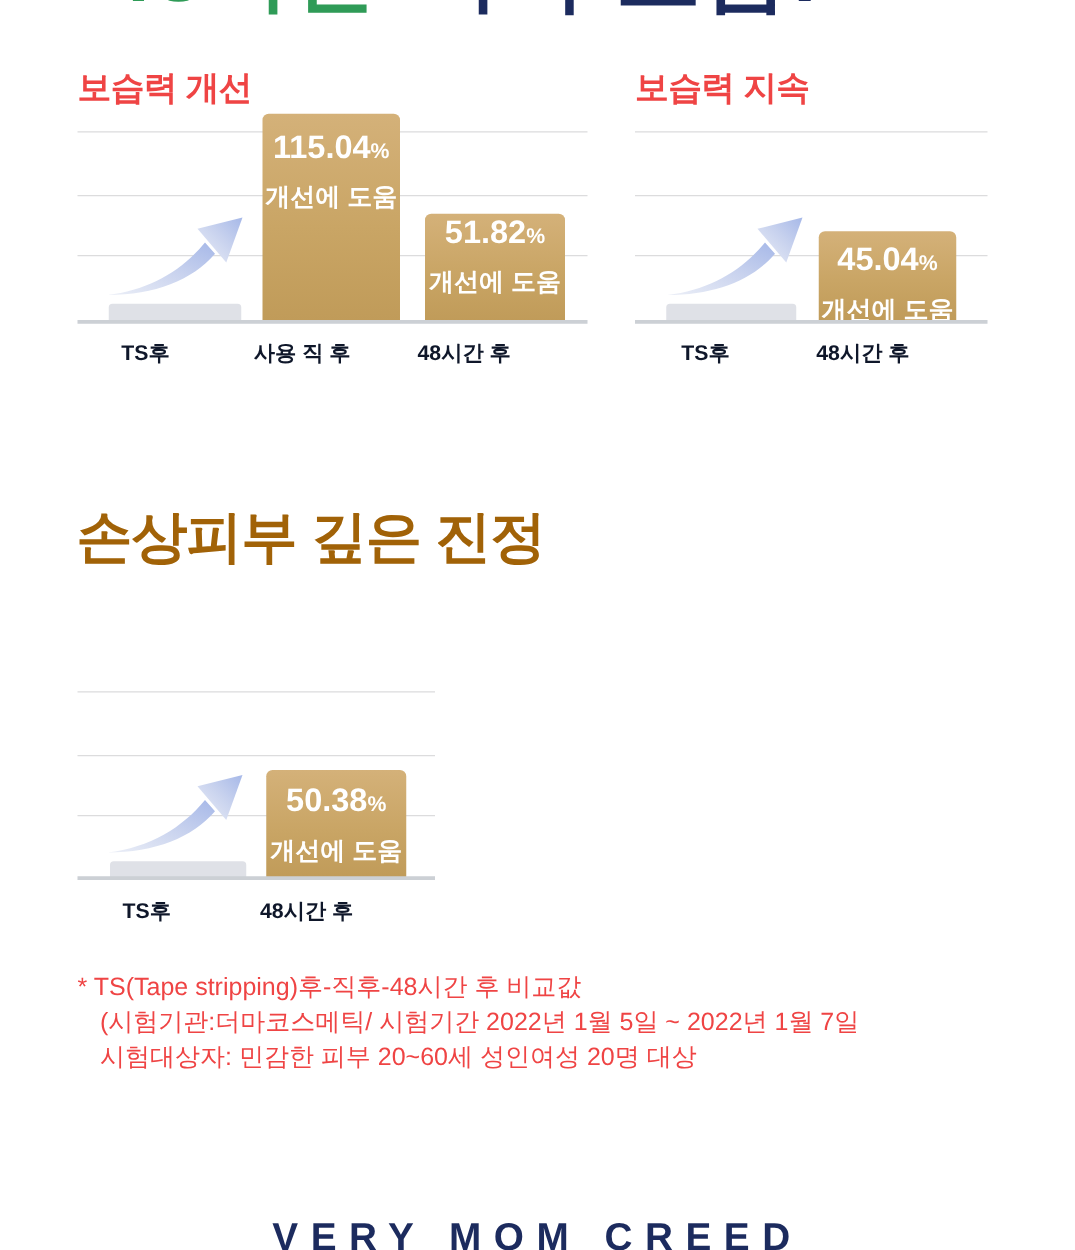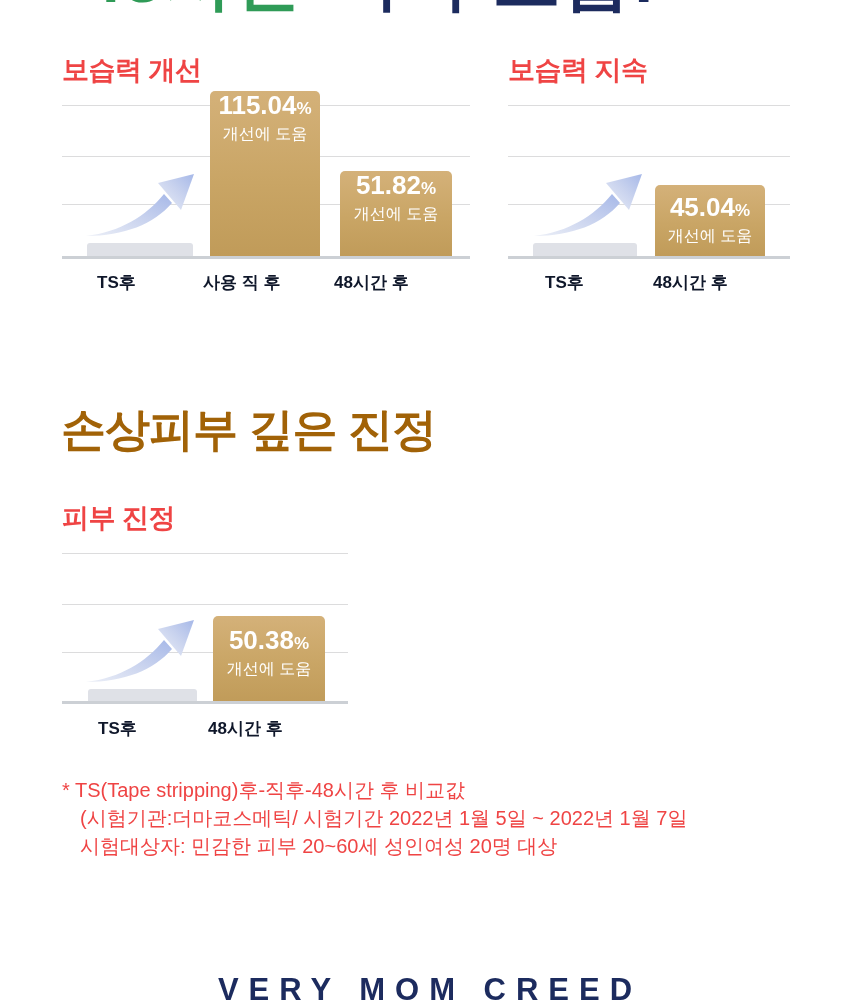--- a/index.html
+++ b/index.html
@@ -40,21 +40,21 @@
     border-radius:3px 3px 0 0;
   }
   .bar-gold {
     background:linear-gradient(180deg,#d4b179 0%,#c9a565 55%,#c09b59 100%);
     border-radius:5px 5px 0 0;
     color:#ffffff; text-align:center;
   }
   .bar-text { line-height:28px; white-space:nowrap; }
   .bar-value { font-size:26px; font-weight:700; }
   .bar-unit  { font-size:17px; font-weight:700; }
-  .bar-caption { font-size:16px; font-weight:400; line-height:22px; white-space:nowrap; }
+  .bar-caption { font-size:20px; font-weight:700; line-height:22px; white-space:nowrap;margin-top:11px; }
 
   .xlabel {
     font-size:17px; font-weight:600; color:#0f172a;
     white-space:nowrap;
   }
 
   .footnote {
     left:62px; top:776px; width:640px;
     font-size:20px; line-height:28px; color:#ef4444;
   }
@@ -90,21 +90,21 @@
       <linearGradient id="g0" x1="0%" y1="100%" x2="100%" y2="0%">
         <stop offset="0%" stop-color="#eceff7"></stop>
         <stop offset="55%" stop-color="#c8d2ee"></stop>
         <stop offset="100%" stop-color="#a6b8e8"></stop>
       </linearGradient>
     </defs>
     <path d="M2,64 C36,60 62,44 80,22 L88,31 C70,52 40,64 2,64 Z" fill="url(#g0)"></path>
     <path d="M110,2 L74,11 L97,38 Z" fill="url(#g0)"></path>
   </svg>
 
-  <div class="abs bar-gold" style="left:210px; top:91px; width:110px; height:166px; ">
+  <div class="abs bar-gold" style="left:210px; top:91px; width:110px; height:166px; padding-top:12px;">
     <div class="bar-text"><span class="bar-value">115.04</span><span class="bar-unit">%</span></div>
     <div class="bar-caption">개선에 도움</div>
   </div>
 
   <div class="abs bar-gold" style="left:340px; top:171px; width:112px; height:86px; ">
     <div class="bar-text"><span class="bar-value">51.82</span><span class="bar-unit">%</span></div>
     <div class="bar-caption">개선에 도움</div>
   </div>
 
   <div class="abs baseline" style="left:62px; top:256px; width:408px;"></div>
@@ -138,21 +138,20 @@
     <div class="bar-caption">개선에 도움</div>
   </div>
 
   <div class="abs baseline" style="left:508px; top:256px; width:282px;"></div>
 
   <div class="abs xlabel" style="left:545px; top:271px; width:80px;">TS후</div>
   <div class="abs xlabel" style="left:653px; top:271px; width:124px;">48시간 후</div>
 
   <div class="abs section-heading">손상피부 깊은 진정</div>
 
-  <div class="abs chart-title" style="left:62px; top:500px;">피부 진정</div>
 
   <div class="abs gridline" style="left:62px; top:553px; width:286px;"></div>
   <div class="abs gridline" style="left:62px; top:604px; width:286px;"></div>
   <div class="abs gridline" style="left:62px; top:652px; width:286px;"></div>
 
   <div class="abs bar-gray" style="left:88px; top:689px; width:109px; height:14px;"></div>
 
   <svg class="abs arrow-svg" style="left:84px; top:618px;" width="112" height="66" viewBox="0 0 112 66">
     <defs>
       <linearGradient id="g2" x1="0%" y1="100%" x2="100%" y2="0%">

